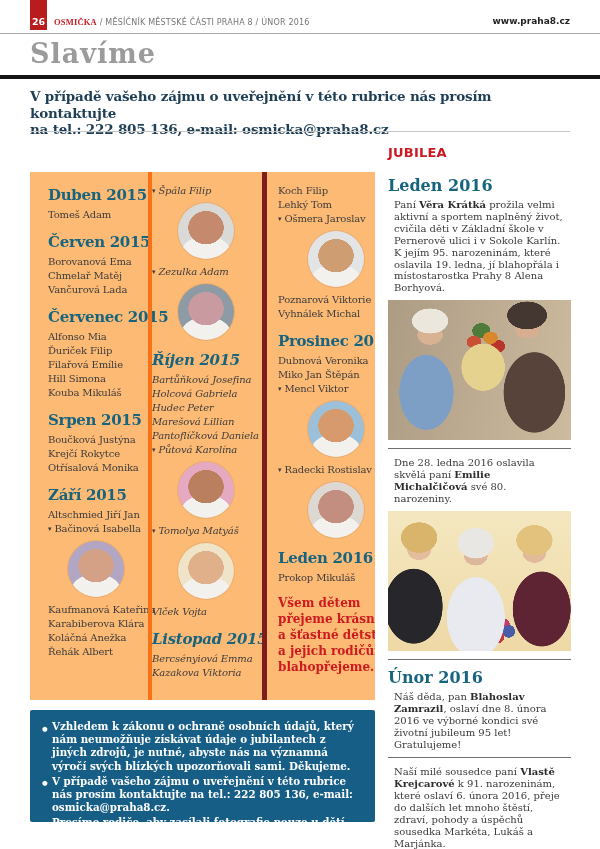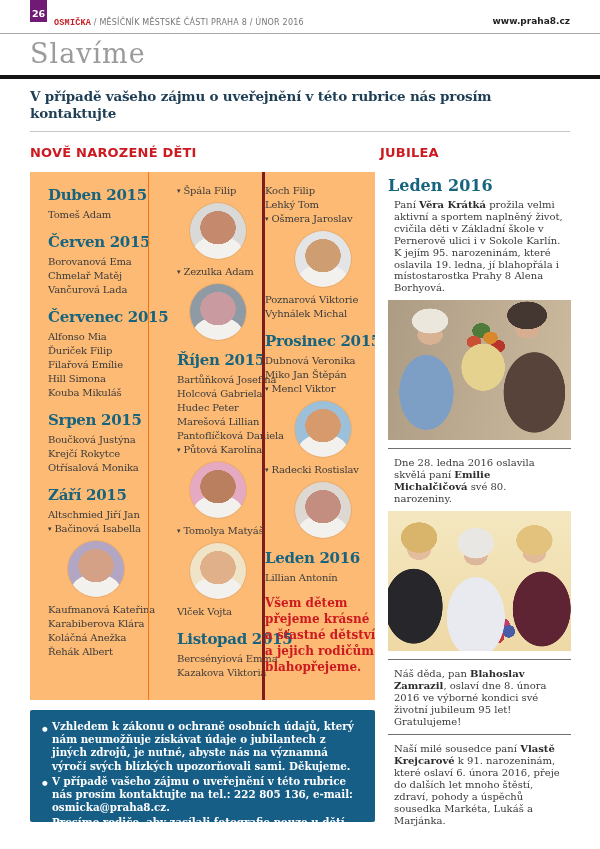--- a/index.html
+++ b/index.html
@@ -1,49 +1,49 @@
 <!DOCTYPE html>
 <html lang="cs"><head>
 <meta charset="utf-8">
 <style>
   html,body{margin:0;padding:0;background:#ffffff;}
   .page{position:relative;width:600px;height:849px;background:#fff;overflow:hidden;
         font-family:"DejaVu Serif",serif;color:#3a3a3a;}
 
   
-  .pagenum{position:absolute;left:30px;top:0;width:17px;height:22px;background:#701a75;
+  .pagenum{position:absolute;left:30px;top:0;width:17px;height:30px;background:#b91c1c;
            color:#fff;font:bold 9.5px "DejaVu Sans",sans-serif;display:flex;align-items:flex-end;
            justify-content:center;padding-bottom:3px;box-sizing:border-box;}
   .masthead-line{position:absolute;left:54px;top:17px;font-size:8.5px;white-space:nowrap;}
-  .masthead{color:#c41e24;font-weight:bold;font-family:Liberation Mono, monospace;letter-spacing:.2px;margin-top:22px;}
+  .masthead{color:#c41e24;font-weight:bold;font-family:Liberation Serif, serif;letter-spacing:.2px;margin-top:22px;}
   .masthead-suffix{color:#767676;font-family:"DejaVu Sans",sans-serif;font-size:8px;letter-spacing:.2px;}
   .website{position:absolute;right:30px;top:16px;font:bold 9px "DejaVu Sans",sans-serif;color:#222;text-align:center;}
   .header-rule{position:absolute;top:33px;left:0;width:600px;border-top:1px solid #a8a8a8;}
-  .section-title{position:absolute;left:30px;top:38px;margin:0;font-size:27px;font-weight:400;
+  .section-title{position:absolute;left:30px;top:38px;margin:0;font-size:27px;font-weight:700;
                  color:#9b9b9b;letter-spacing:1px;}
   .black-rule{position:absolute;top:75px;left:0;width:600px;height:4px;background:#141414;}
 
   
   .contact{position:absolute;left:30px;top:88px;width:548px;margin:0;font-weight:bold;
            font-size:13.5px;line-height:16.5px;color:#1e3e55;letter-spacing:-.2px;}
   .thin-rule{position:absolute;top:131px;left:30px;width:540px;border-top:1px solid #c6c6c6;}
 
   
   .red-h{position:absolute;top:145px;margin:0;font:bold 13px "DejaVu Sans",sans-serif;
          color:#cc1a20;letter-spacing:.2px;}
   .newborns-h{left:30px;}
-  .jubilea-h{left:380px;}
+  .jubilea-h{left:388px;}
 
   
   .baby-box{position:absolute;left:30px;top:172px;width:345px;height:528px;background:#fdba74;
             display:flex;overflow:hidden;box-sizing:border-box;}
   .baby-col{padding-top:12px;box-sizing:border-box;}
   .col-1{width:118px;padding-left:18px;padding-right:5px;}
-  .col-2{width:114px;padding-left:28px;padding-right:3px;border-left:1px solid #f97316;}
-  .col-3{flex:1;padding-right:3px;border-left:3px solid #7f1d1d;}
+  .col-2{width:114px;padding-left:0;padding-right:3px;border-left:4px solid #f97316;font-style:italic;}
+  .col-3{flex:1;padding-left:11px;padding-right:3px;border-left:5px solid #7f1d1d;}
   .month{font-weight:bold;font-size:15px;line-height:18px;color:#17647f;margin:11px 0 4px;
          letter-spacing:-.3px;white-space:nowrap;}
   .baby-col .month:first-child{margin-top:2px;}
   .bname{font-size:10px;line-height:14px;color:#3c3c3c;white-space:nowrap;letter-spacing:-.15px;}
   .arrow{display:inline-block;font-size:7px;margin-right:3px;vertical-align:1px;
          color:#3c3c3c;font-family:"DejaVu Sans",sans-serif;}
   .baby-photo{width:56px;height:56px;border-radius:50%;margin:5px auto 6px;
               box-shadow:0 0 0 1px rgba(0,0,0,.07);}
   .wish{font-weight:bold;font-size:12px;line-height:16px;color:#cc1a20;margin-top:10px;
         padding-right:4px;}
@@ -106,24 +106,24 @@
     <span class="masthead-suffix">/ MĚSÍČNÍK MĚSTSKÉ ČÁSTI PRAHA 8 / ÚNOR 2016</span>
   </div>
   <div class="website">www.praha8.cz</div>
   <div class="header-rule"></div>
 
   <h1 class="section-title">Slavíme</h1>
   <div class="black-rule"></div>
 
   <p class="contact">
     <span>V případě vašeho zájmu o uveřejnění v této rubrice nás prosím kontaktujte</span><br>
+    <span>na tel.: 222 805 136, e-mail: osmicka@praha8.cz</span>
   </p>
   <div class="thin-rule"></div>
 
-  <h2 class="red-h newborns-h">NOVĚ NAROZENÉ DĚTI</h2>
   <h2 class="red-h jubilea-h">JUBILEA</h2>
 
   <div class="baby-box" id="baby-box">
       <div class="baby-col col-1">
         <div class="month">Duben 2015</div>
         <div class="bname"><span>Tomeš Adam</span></div>
         <div class="month">Červen 2015</div>
         <div class="bname"><span>Borovanová Ema</span></div>
         <div class="bname"><span>Chmelař Matěj</span></div>
         <div class="bname"><span>Vančurová Lada</span></div>
@@ -174,37 +174,38 @@
         <div class="bname"><span>Poznarová Viktorie</span></div>
         <div class="bname"><span>Vyhnálek Michal</span></div>
         <div class="month">Prosinec 2015</div>
         <div class="bname"><span>Dubnová Veronika</span></div>
         <div class="bname"><span>Miko Jan Štěpán</span></div>
         <div class="bname"><span class="arrow">▾</span><span>Mencl Viktor</span></div>
         <div class="baby-photo" style="background: radial-gradient(32% 30% at 50% 44%, rgb(215, 154, 108) 0px, rgb(215, 154, 108) 98%, rgba(0, 0, 0, 0) 100%), radial-gradient(46% 34% at 50% 92%, rgb(243, 241, 237) 0px, rgb(243, 241, 237) 98%, rgba(0, 0, 0, 0) 100%), rgb(156, 192, 218);"></div>
         <div class="bname"><span class="arrow">▾</span><span>Radecki Rostislav</span></div>
         <div class="baby-photo" style="background: radial-gradient(32% 30% at 50% 44%, rgb(195, 141, 128) 0px, rgb(195, 141, 128) 98%, rgba(0, 0, 0, 0) 100%), radial-gradient(46% 34% at 50% 92%, rgb(243, 241, 237) 0px, rgb(243, 241, 237) 98%, rgba(0, 0, 0, 0) 100%), rgb(221, 216, 210);"></div>
         <div class="month">Leden 2016</div>
-        <div class="bname"><span>Lillian Antonín</span></div>
+        <div class="bname"><span>Prokop Mikuláš</span></div>
         <div class="wish">Všem dětem přejeme krásné a šťastné dětství a jejich rodičům blahopřejeme.</div>
       </div>
     </div>
 
   <div class="notice" id="notice-box">
       <div class="notice-item"><span class="bullet">●</span><span>Vzhledem k zákonu o ochraně osobních údajů, který nám neumožňuje získávat údaje o jubilantech z jiných zdrojů, je nutné, abyste nás na významná výročí svých blízkých upozorňovali sami. Děkujeme.</span></div>
       <div class="notice-item"><span class="bullet">●</span><span>V případě vašeho zájmu o uveřejnění v této rubrice nás prosím kontaktujte na tel.: 222 805 136, e-mail: osmicka@praha8.cz.</span></div>
       <div class="notice-item"><span class="bullet">●</span><span>Prosíme rodiče, aby zasílali fotografie pouze u dětí, které nejsou starší než dva měsíce.</span></div>
     </div>
 
   <div class="jubilea" id="jubilea-col">
       <h3 class="jub-month">Leden 2016</h3>
       <p class="jub-para"><span>Paní </span><b>Věra Krátká</b><span> prožila velmi aktivní a sportem naplněný život, cvičila děti v Základní škole v Pernerově ulici i v Sokole Karlín. K jejím 95. narozeninám, které oslavila 19. ledna, jí blahopřála i místostarostka Prahy 8 Alena Borhyová.</span></p>
       <div class="jub-photo photo-vera"></div>
       <hr class="jub-rule">
       <p class="jub-para"><span>Dne 28. ledna 2016 oslavila skvělá paní </span><b>Emilie Michalčičová</b><span> své 80. narozeniny.</span></p>
       <div class="jub-photo photo-emilie"></div>
       <hr class="jub-rule">
+      <h3 class="jub-month">Únor 2016</h3>
       <p class="jub-para"><span>Náš děda, pan </span><b>Blahoslav Zamrazil</b><span>, oslaví dne 8. února 2016 ve výborné kondici své životní jubileum 95 let! Gratulujeme!</span></p>
       <hr class="jub-rule">
       <p class="jub-para"><span>Naší milé sousedce paní </span><b>Vlastě Krejcarové</b><span> k 91. narozeninám, které oslaví 6. února 2016, přeje do dalších let mnoho štěstí, zdraví, pohody a úspěchů sousedka Markéta, Lukáš a Marjánka.</span></p>
     </div>
 
 </div>
 
 </body></html>

